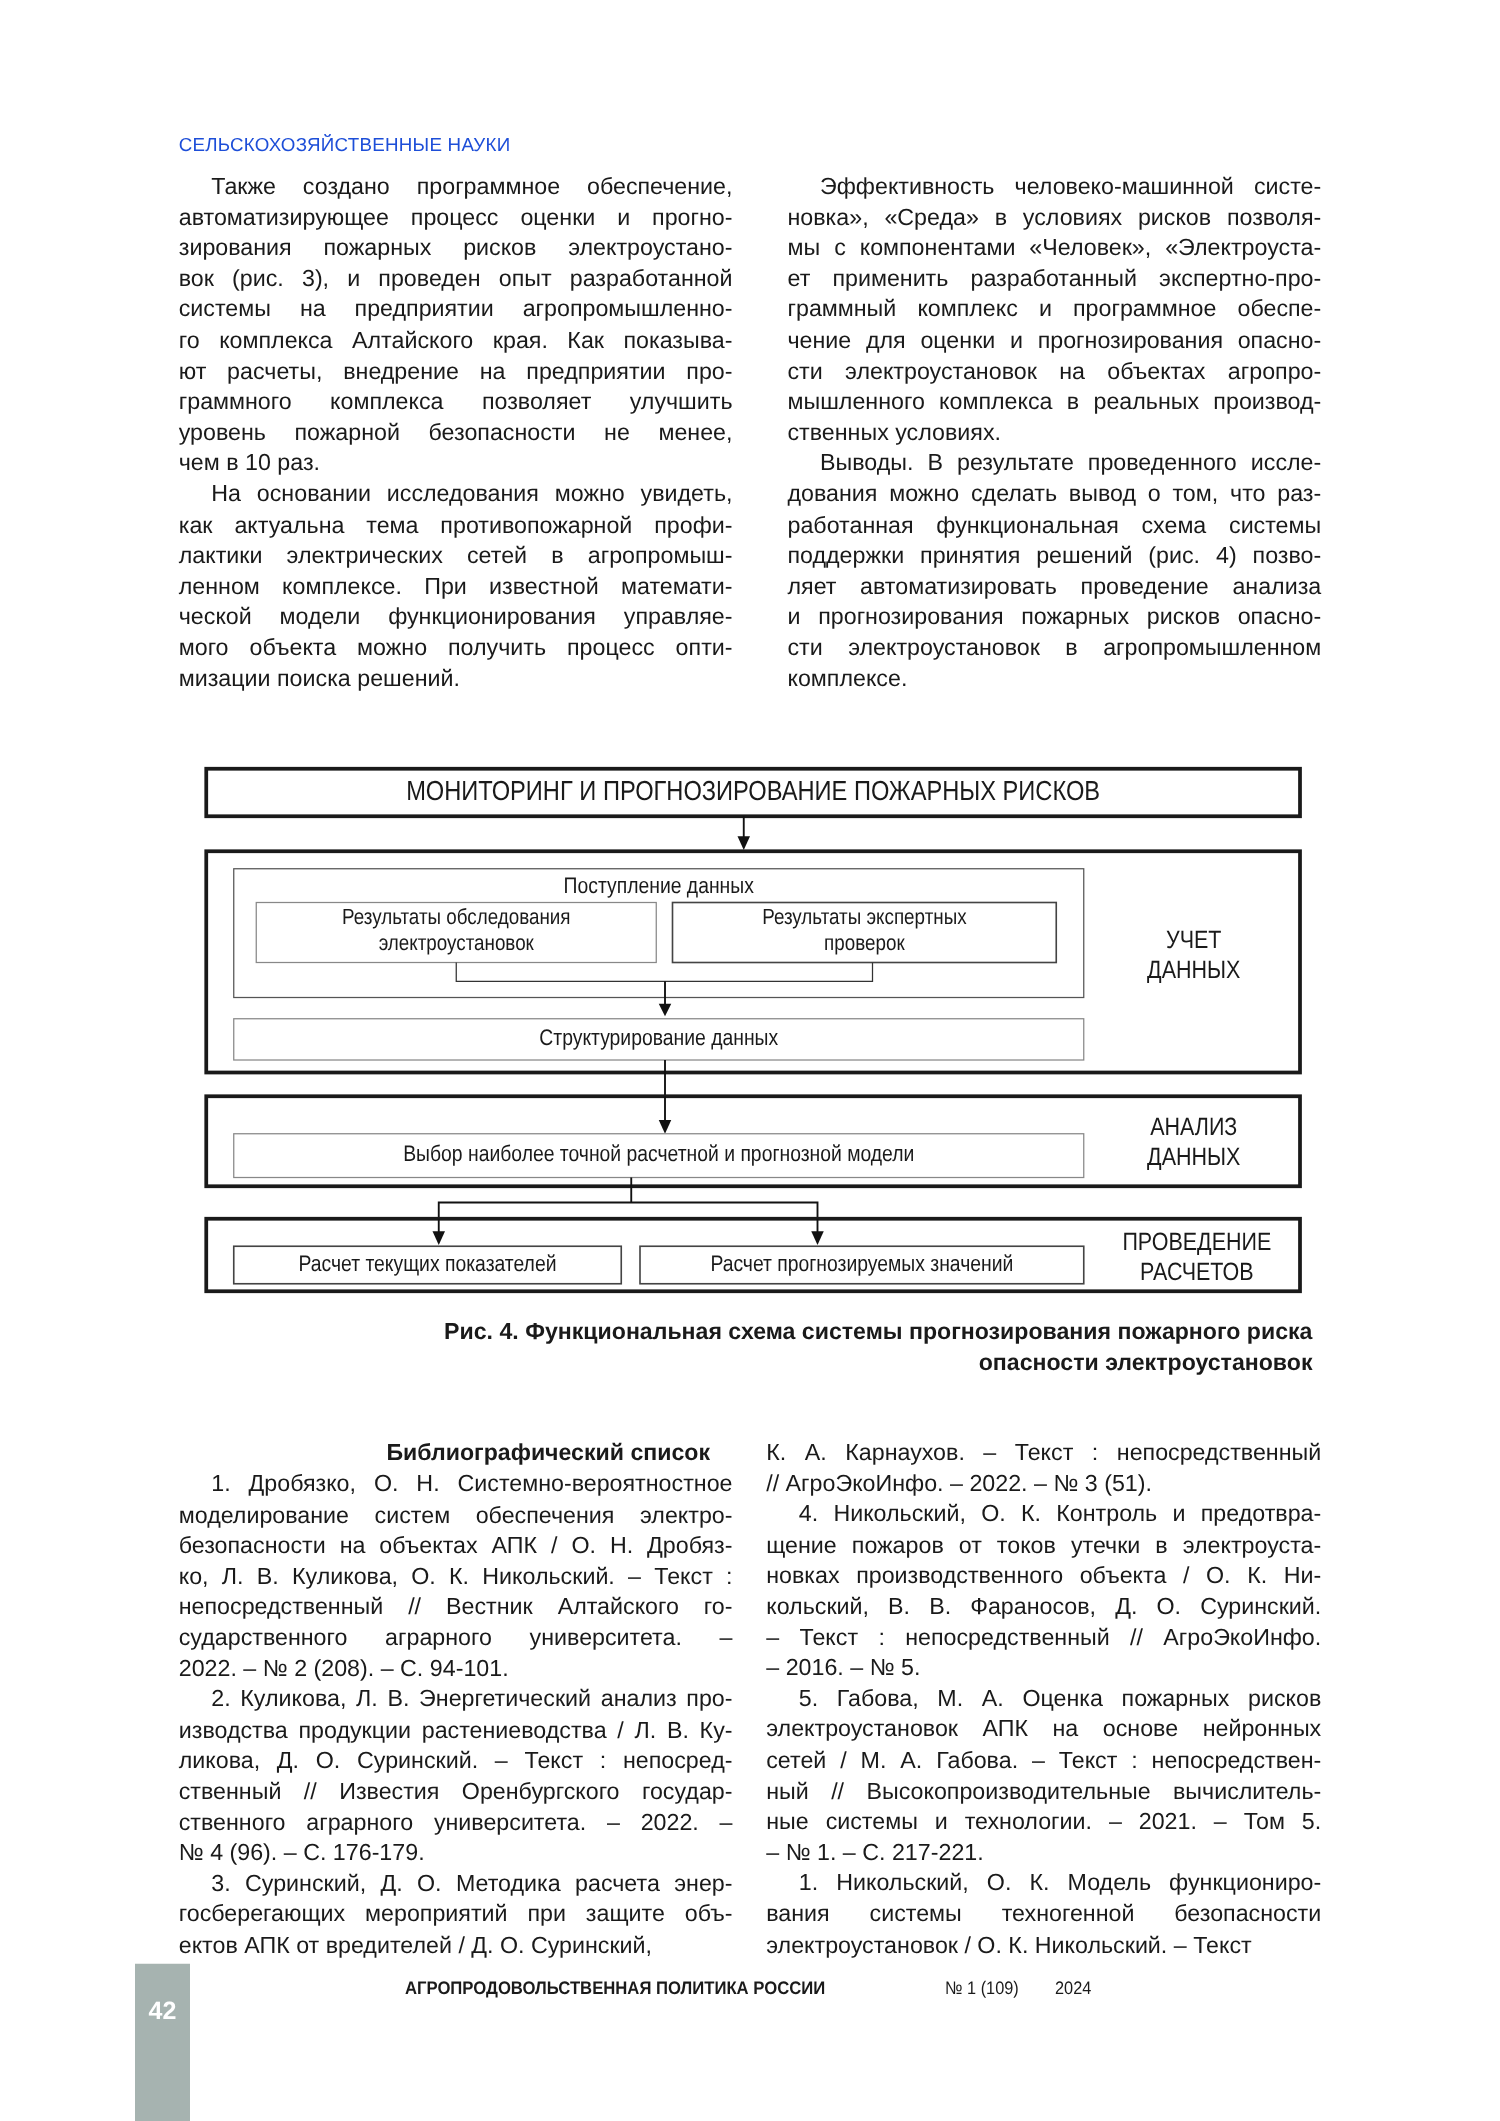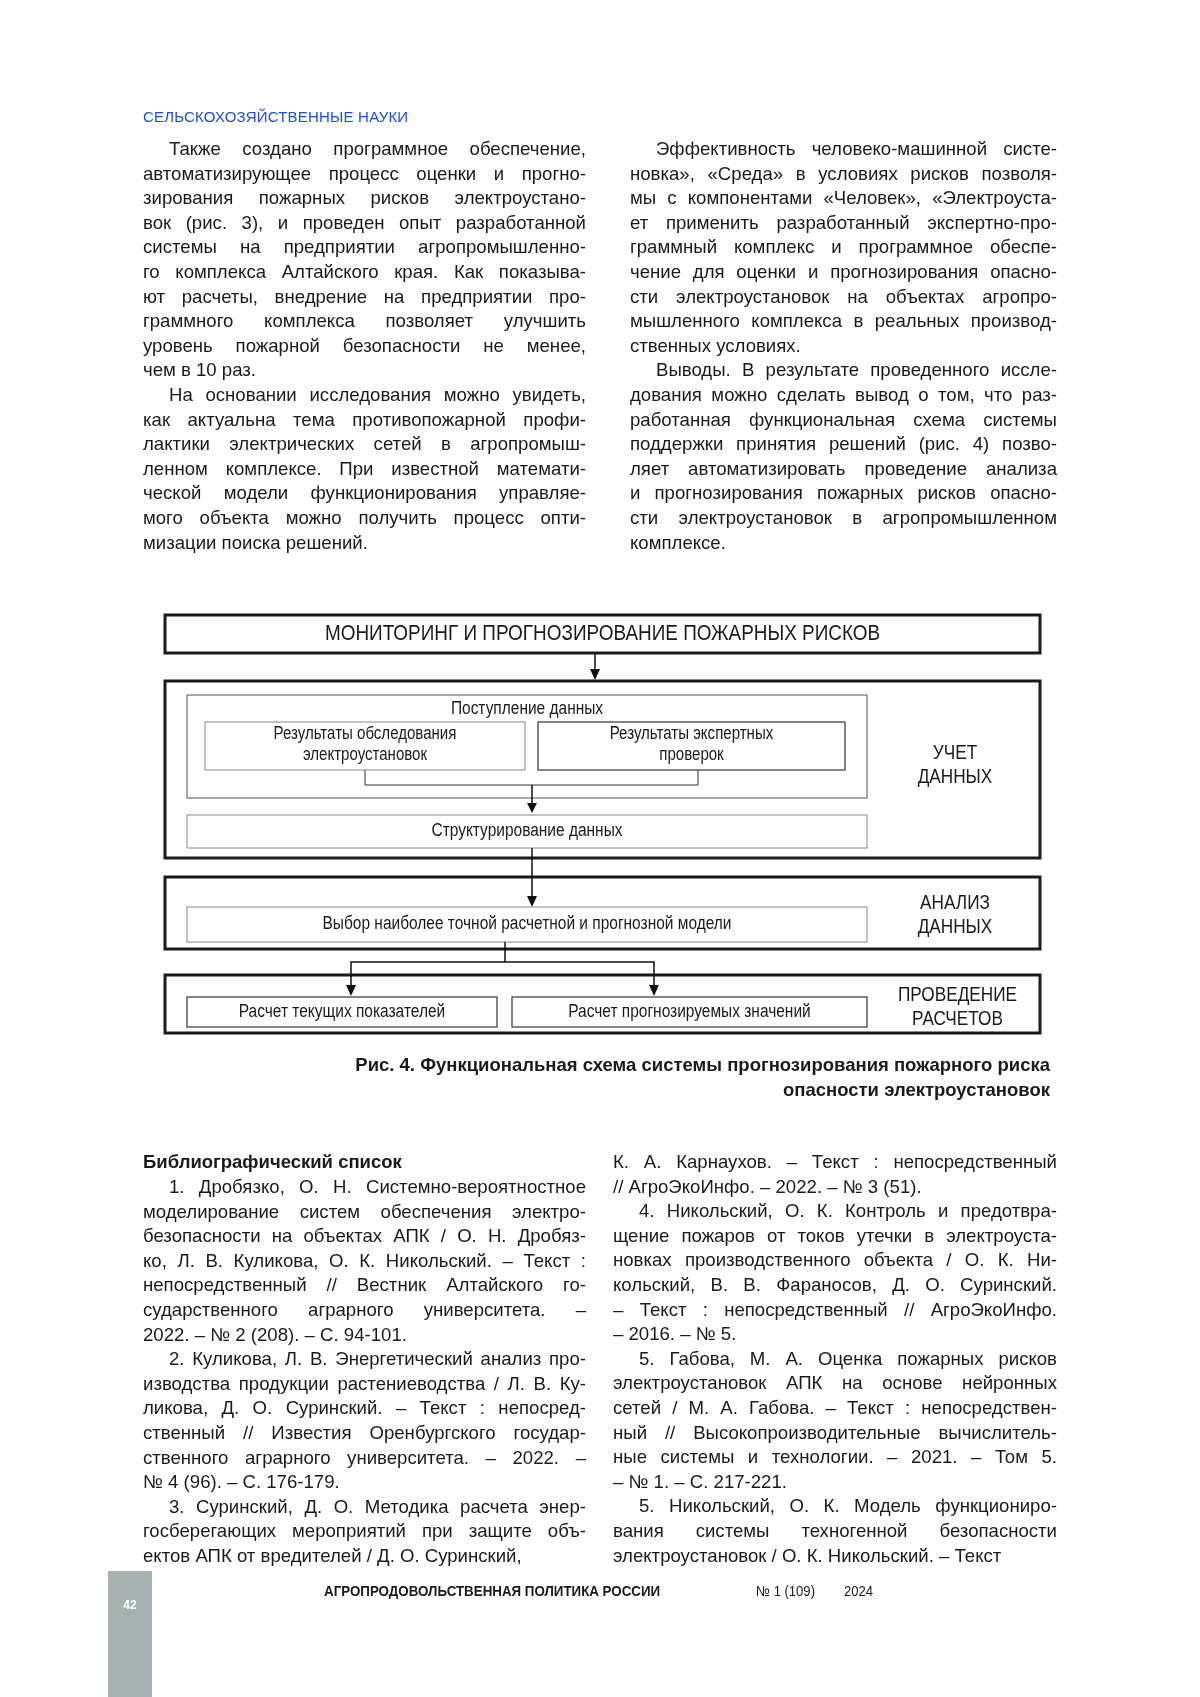--- a/index.html
+++ b/index.html
@@ -13,27 +13,27 @@
   .col .line.last { text-align-last: left; }
   .bold { font-weight: normal; }
 
   
   .diagram { position: absolute; left: 160px; top: 605px; width: 880px; height: 430px; }
   .diagram svg { position: absolute; left: 0; top: 0; overflow: visible; }
   .dtext { position: absolute; font-family: "Liberation Sans", sans-serif; color: #1a1a1a; text-align: center; transform: scaleX(0.86); transform-origin: center; white-space: nowrap; }
   .caption { position: absolute; left: 150px; top: 1052px; width: 900px; text-align: right; font-weight: bold; font-size: 18.5px; line-height: 25px; }
 
   
-  .bib-title { position: absolute; left: 143px; top: 1151px; width: 443px; text-align: left; font-weight: bold; font-size: 18.5px; }
+  .bib-title { position: absolute; left: 125px; top: 1151px; width: 443px; text-align: right; font-weight: bold; font-size: 18.5px; }
   .bib-col { position: absolute; font-size: 18.6px; line-height: 24.6px; }
   .bib-left { left: 143px; top: 1175px; width: 443px; }
   .bib-right { left: 613px; top: 1150px; width: 444px; }
 
   .footer-bar { position: absolute; left: 108px; top: 1571px; width: 44px; height: 126px; background: #a6b3b0; }
-  .page-num { position: absolute; left: 108px; top: 1598px; width: 44px; text-align: center; color: #ffffff; font-weight: bold; font-size: 12px; }
+  .page-num { position: absolute; left: 108px; top: 1598px; width: 44px; text-align: center; color: #ffffff; font-weight: bold; font-size: 20px; }
   .journal { position: absolute; left: 324px; top: 1583px; font-weight: bold; font-size: 14.5px; transform: scaleX(0.92); transform-origin: left; }
   .issue { position: absolute; left: 756px; top: 1583px; font-size: 14.5px; transform: scaleX(0.9); transform-origin: left; }
   .year { position: absolute; left: 844px; top: 1583px; font-size: 14.5px; transform: scaleX(0.9); transform-origin: left; }
 </style>
 </head>
 <body>
 
 <div class="section-header">СЕЛЬСКОХОЗЯЙСТВЕННЫЕ НАУКИ</div>
 
 <div class="col col-left" id="leftCol">
@@ -181,21 +181,21 @@
     <span class="line">новках производственного объекта / О. К. Ни-</span>
     <span class="line">кольский, В. В. Фараносов, Д. О. Суринский.</span>
     <span class="line">– Текст : непосредственный // АгроЭкоИнфо.</span>
     <span class="line last">– 2016.  – № 5.</span>
     <span class="line" style="padding-left: 26px;">5. Габова, М. А. Оценка пожарных рисков</span>
     <span class="line">электроустановок АПК на основе нейронных</span>
     <span class="line">сетей / М. А. Габова. – Текст : непосредствен-</span>
     <span class="line">ный // Высокопроизводительные вычислитель-</span>
     <span class="line">ные системы и технологии. –  2021.  – Том 5.</span>
     <span class="line last">–  № 1.  – С. 217-221.</span>
-    <span class="line" style="padding-left: 26px;">5. Никольский, О. К. Модель функциониро-</span>
+    <span class="line" style="padding-left: 26px;">1. Никольский, О. К. Модель функциониро-</span>
     <span class="line">вания системы техногенной безопасности</span>
     <span class="line last">электроустановок / О. К. Никольский. – Текст</span>
   </div>
 
 <div class="footer-bar"></div>
 <div class="page-num">42</div>
 <div class="journal">АГРОПРОДОВОЛЬСТВЕННАЯ ПОЛИТИКА РОССИИ</div>
 <div class="issue">№ 1 (109)</div>
 <div class="year">2024</div>
 

